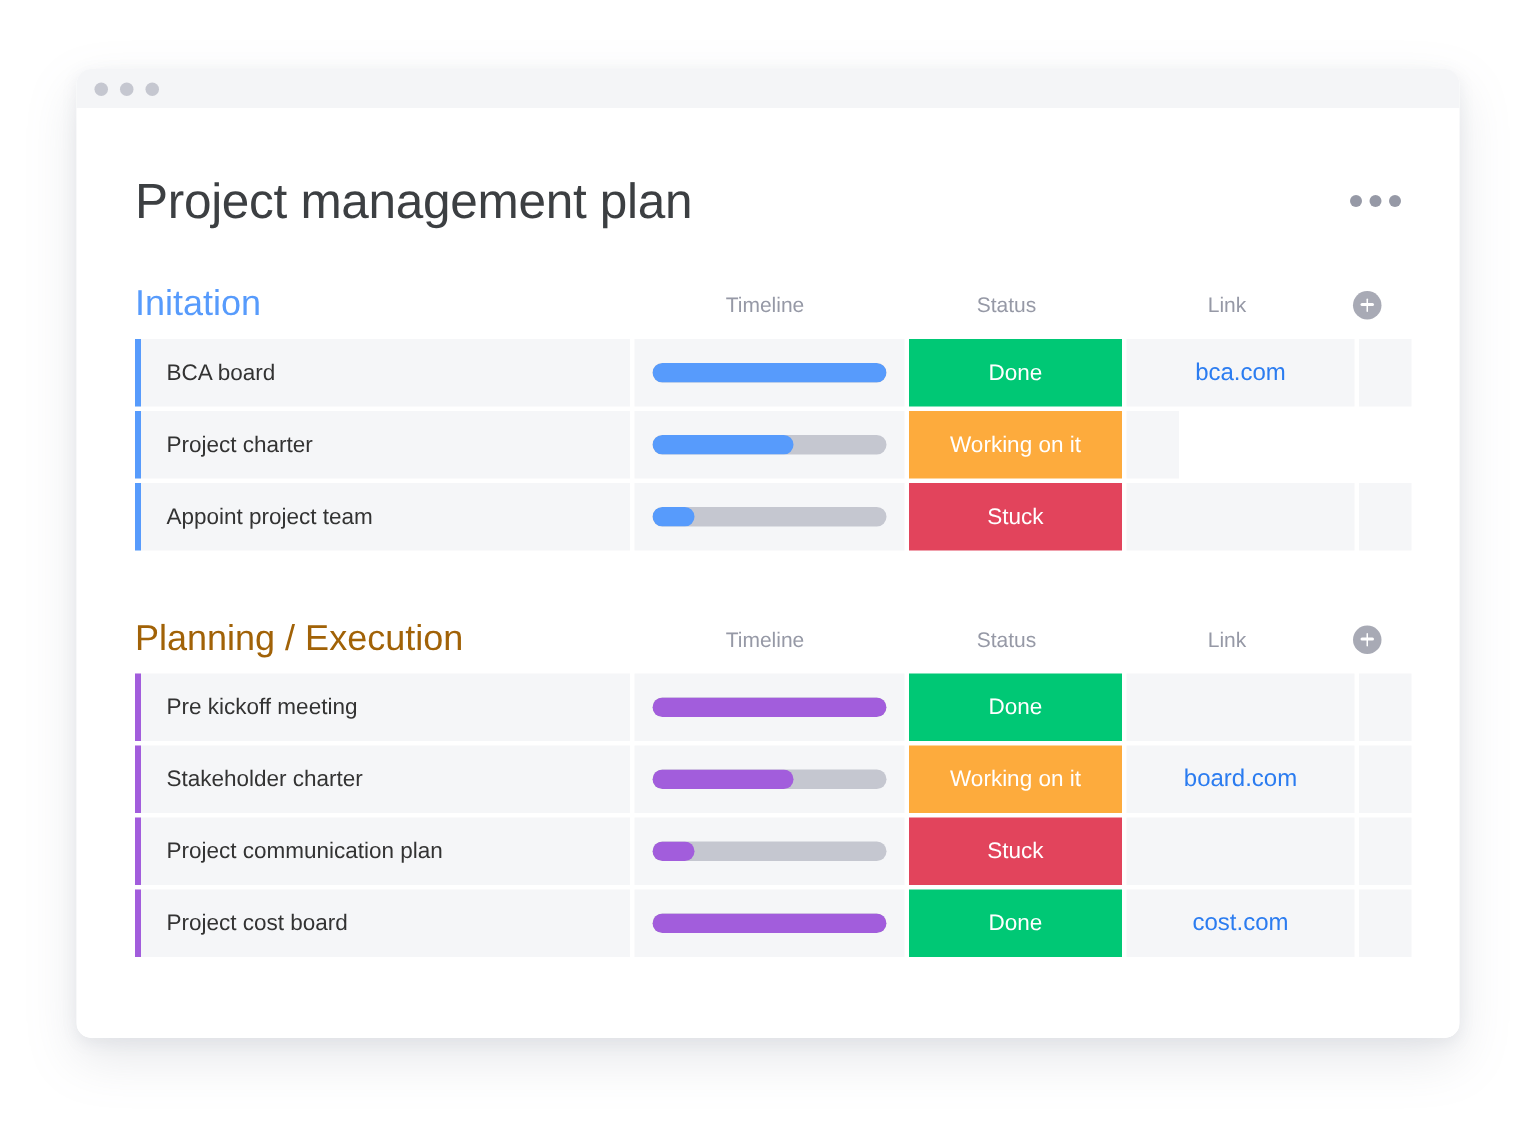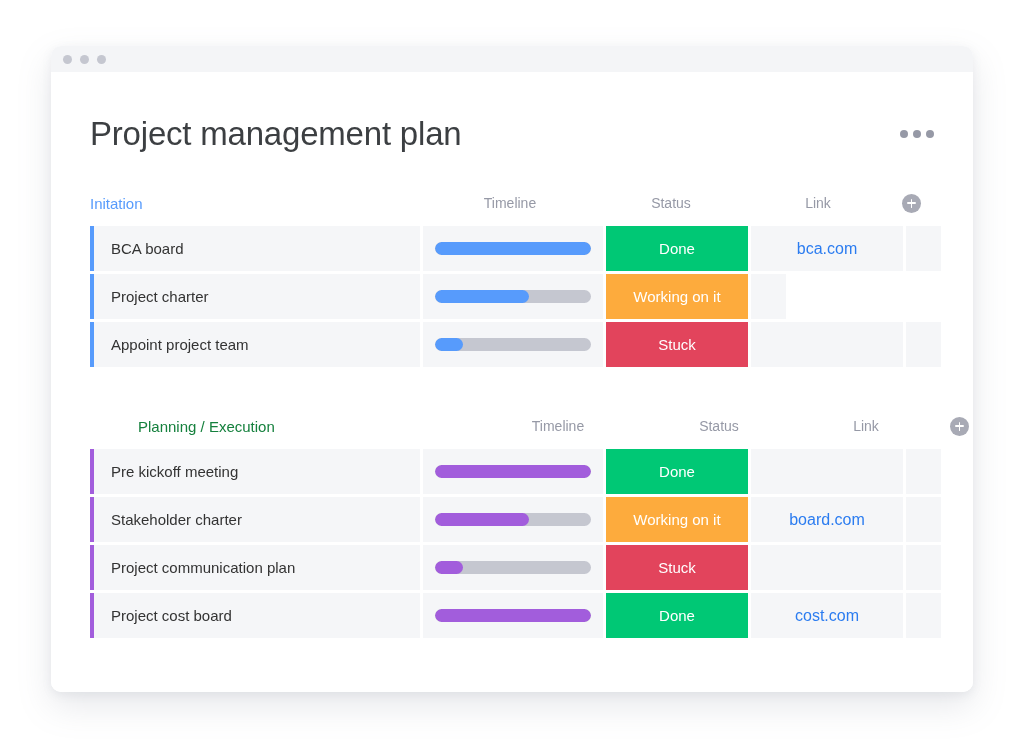--- a/index.html
+++ b/index.html
@@ -86,27 +86,27 @@
   .group { margin-top: 36px; }
   .group + .group { margin-top: 44px; }
 
   .group-head {
     display: flex;
     align-items: center;
     height: 30px;
     margin-bottom: 8px;
   }
   .group-title {
-    font-size: 15px;
+    font-size: 24px;
     font-weight: 400;
     width: 330px;
     flex: 0 0 330px;
   }
   .group-title.blue   { color: #579bfc; }
-  .group-title.purple { color: #15803d; margin-left: 48px; }
+  .group-title.purple { color: #a16207; }
 
   .col-head {
     font-size: 14px;
     color: #9699a6;
     text-align: center;
   }
   .col-head.timeline { flex: 0 0 180px; }
   .col-head.status   { flex: 0 0 142px; }
   .col-head.link     { flex: 0 0 152px; }
   .col-head.add      {

